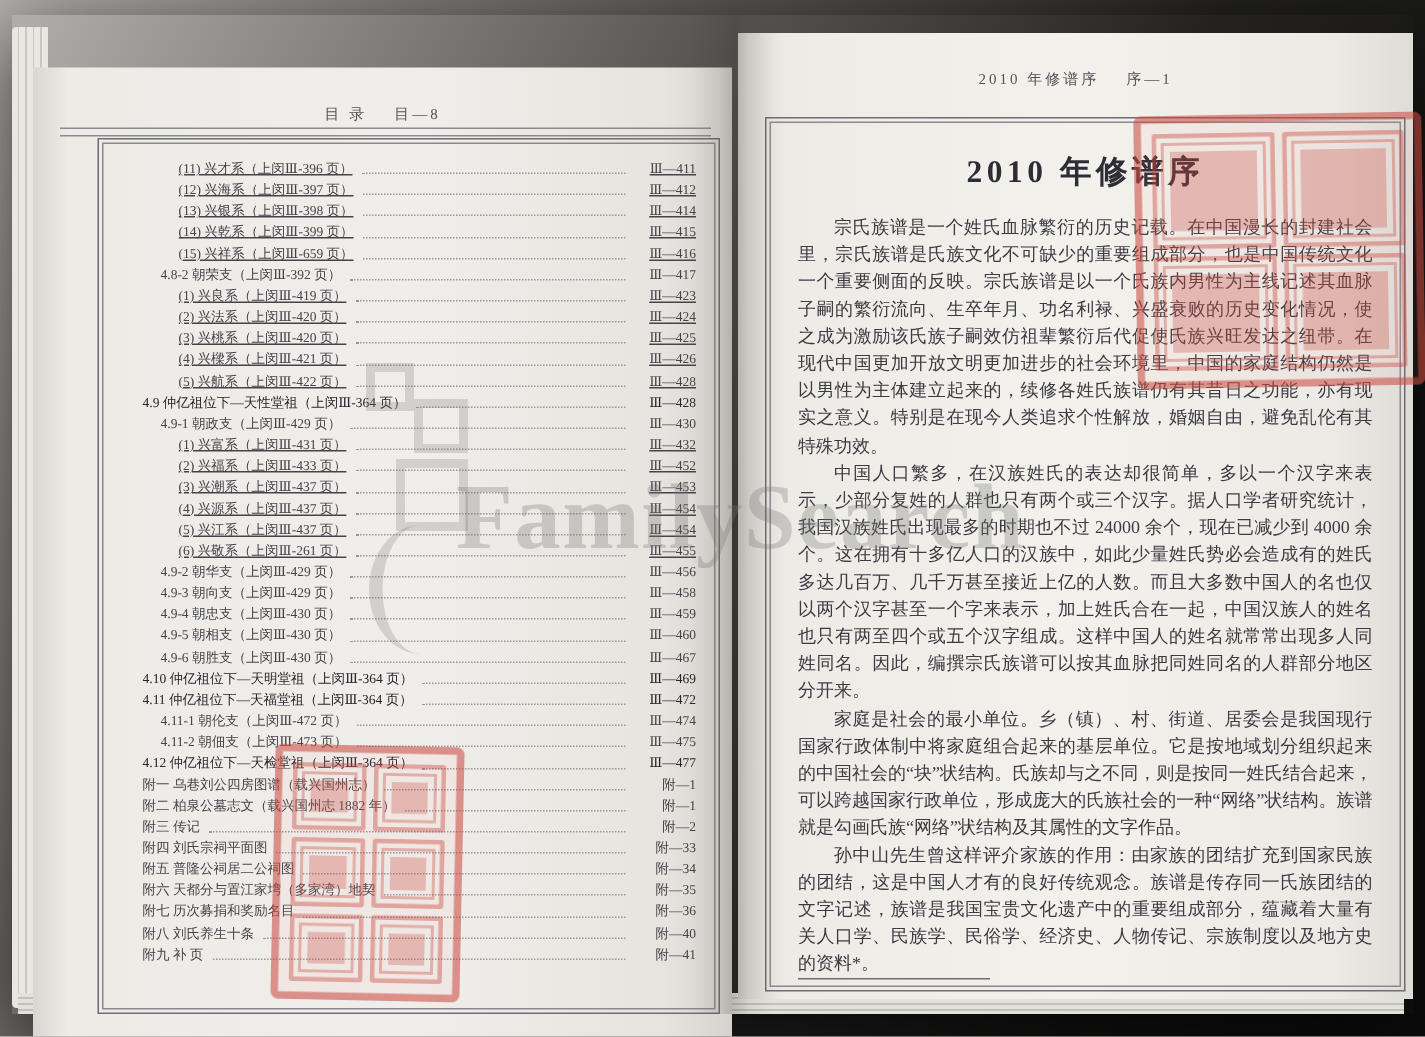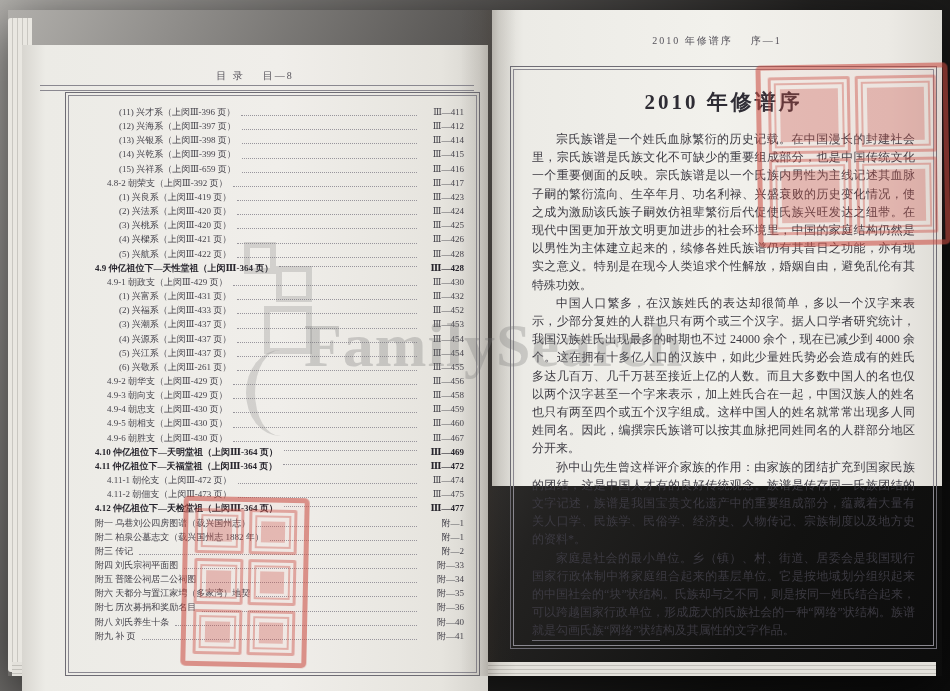--- a/index.html
+++ b/index.html
@@ -22,21 +22,21 @@
     position:absolute;left:4px;right:6px;bottom:0;height:14px;
     background:repeating-linear-gradient(180deg,#e3e1db 0 3px,#c2c0ba 3px 4px);
   }
   .page{position:absolute;}
   .page-left{
     left:14px;top:14px;width:466px;height:650px;
     background:linear-gradient(90deg,#d8d6d0 0,#ecebe6 5%,#f0eeea 55%,#e6e4de 90%,#d5d3cd 100%);
     margin-top:21px;
   }
   .page-right{
-    left:484px;top:0;width:450px;height:476px;
+    left:484px;top:12px;width:450px;height:644px;
     background:linear-gradient(90deg,#d3d1cb 0,#ecebe6 7%,#f2f1ec 50%,#eceae5 88%,#dedcd6 100%);
   }
   .gutter{
     position:absolute;left:452px;top:0;bottom:0;width:56px;pointer-events:none;
     background:linear-gradient(90deg,rgba(0,0,0,0) 0,rgba(60,50,40,.10) 35%,rgba(60,50,40,.22) 52%,rgba(60,50,40,.08) 70%,rgba(0,0,0,0) 100%);
     z-index:5;
   }
   
   .running-head{
     position:absolute;top:24px;left:0;right:0;text-align:center;
@@ -60,22 +60,22 @@
     font-size:9px;line-height:14.15px;color:#45434b;white-space:nowrap;
   }
   .toc-row .t{flex:0 0 auto;overflow:hidden;max-width:300px;}
   .toc-row .lead{
     flex:1 1 auto;border-bottom:1px dotted #98959c;margin:0 5px 3px 6px;min-width:12px;
   }
   .toc-row .pg{flex:0 0 auto;min-width:42px;text-align:right;}
   .toc-row.lv0{padding-left:0;}
   .toc-row.lv1{padding-left:14px;}
   .toc-row.lv2{padding-left:26px;}
-  .toc-row.lv3{padding-left:38px;}
-  .toc-row.b{font-weight:bold;color:#26242c;align-items:center;}
+  .toc-row.lv3{padding-left:38px;text-decoration:underline;}
+  .toc-row.b{font-weight:normal;color:#26242c;}
   .toc-row.nopage .lead,.toc-row.nopage .pg{visibility:hidden;}
   
   .preface-frame{left:18px;top:56px;width:421px;height:577px;}
   .preface-body{
     padding:8px 18px 10px 18px;box-sizing:border-box;height:100%;
     display:flex;flex-direction:column;overflow:hidden;
   }
   .preface-title{
     text-align:center;font-size:21px;font-weight:bold;color:#2e2c34;
     letter-spacing:3px;margin:10px 0 14px 0;flex:0 0 auto;
@@ -385,23 +385,23 @@
     <div class="frame preface-frame">
       <div class="frame-inner">
         <div class="preface-body">
           <div class="preface-title">2010 年修谱序</div>
           <div>
 
               <p>宗氏族谱是一个姓氏血脉繁衍的历史记载。在中国漫长的封建社会里，宗氏族谱是氏族文化不可缺少的重要组成部分，也是中国传统文化一个重要侧面的反映。宗氏族谱是以一个氏族内男性为主线记述其血脉子嗣的繁衍流向、生卒年月、功名利禄、兴盛衰败的历史变化情况，使之成为激励该氏族子嗣效仿祖辈繁衍后代促使氏族兴旺发达之纽带。在现代中国更加开放文明更加进步的社会环境里，中国的家庭结构仍然是以男性为主体建立起来的，续修各姓氏族谱仍有其昔日之功能，亦有现实之意义。特别是在现今人类追求个性解放，婚姻自由，避免乱伦有其特殊功效。</p>
 
               <p>中国人口繁多，在汉族姓氏的表达却很简单，多以一个汉字来表示，少部分复姓的人群也只有两个或三个汉字。据人口学者研究统计，我国汉族姓氏出现最多的时期也不过 24000 余个，现在已减少到 4000 余个。这在拥有十多亿人口的汉族中，如此少量姓氏势必会造成有的姓氏多达几百万、几千万甚至接近上亿的人数。而且大多数中国人的名也仅以两个汉字甚至一个字来表示，加上姓氏合在一起，中国汉族人的姓名也只有两至四个或五个汉字组成。这样中国人的姓名就常常出现多人同姓同名。因此，编撰宗氏族谱可以按其血脉把同姓同名的人群部分地区分开来。</p>
 
+              <p>家庭是社会的最小单位。乡（镇）、村、街道、居委会是我国现行国家行政体制中将家庭组合起来的基层单位。它是按地域划分组织起来的中国社会的“块”状结构。氏族却与之不同，则是按同一姓氏结合起来，可以跨越国家行政单位，形成庞大的氏族社会的一种“网络”状结构。族谱就是勾画氏族“网络”状结构及其属性的文字作品。</p>
+
               <p>孙中山先生曾这样评介家族的作用：由家族的团结扩充到国家民族的团结，这是中国人才有的良好传统观念。族谱是传存同一氏族团结的文字记述，族谱是我国宝贵文化遗产中的重要组成部分，蕴藏着大量有关人口学、民族学、民俗学、经济史、人物传记、宗族制度以及地方史的资料*。</p>
-
-              <p>家庭是社会的最小单位。乡（镇）、村、街道、居委会是我国现行国家行政体制中将家庭组合起来的基层单位。它是按地域划分组织起来的中国社会的“块”状结构。氏族却与之不同，则是按同一姓氏结合起来，可以跨越国家行政单位，形成庞大的氏族社会的一种“网络”状结构。族谱就是勾画氏族“网络”状结构及其属性的文字作品。</p>
             </div>
           <div class="footnote-block">
             <div class="footnote-rule"></div>
             <div class="footnote">* 摘自国档会字（1984）7 号文件。</div>
           </div>
         </div>
       </div>
     </div>
     <div class="seal seal-right" style="left:265px;top:54px;">
       <i></i>

